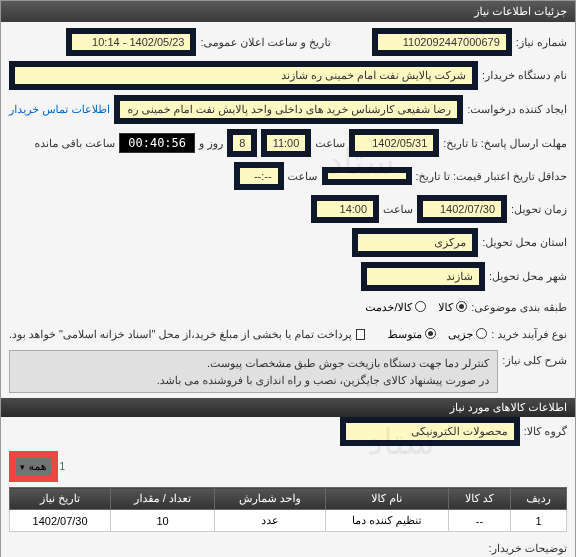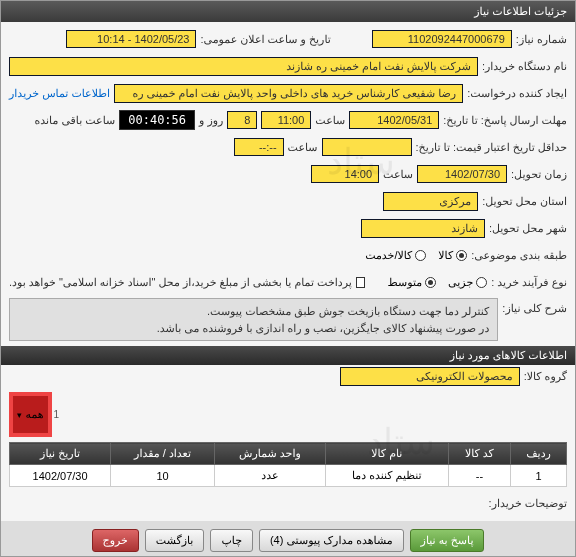--- a/index.html
+++ b/index.html
@@ -2,33 +2,33 @@
 <html dir="rtl" lang="fa"><head>
 <meta charset="utf-8">
 <style>
 *{box-sizing:border-box;margin:0;padding:0}
 body{font-family:Tahoma,Arial,sans-serif;font-size:11px;background:#e8e8e8;direction:rtl;width:576px}
 .window{background:#f5f5f5;border:1px solid #999;width:576px}
 .titlebar{background:linear-gradient(#5a5a5a,#3a3a3a);color:#fff;padding:4px 8px;font-size:11px}
 .content{padding:6px 8px}
 .row{display:flex;align-items:center;margin-bottom:5px;min-height:22px;gap:4px}
 .label{font-size:11px;color:#333;white-space:nowrap}
-.field{background:#fde047;border:1px solid #0f172a;padding:2px 6px;font-size:11px;color:#333;min-height:18px;display:inline-flex;align-items:center}
+.field{background:#fef9c3;border:6px solid #0f172a;padding:2px 6px;font-size:11px;color:#333;min-height:18px;display:inline-flex;align-items:center}
 .countdown{background:#000;color:#fff;font-family:monospace;padding:2px 8px;font-size:12px;border:1px solid #333}
 .radio-group{display:flex;gap:12px;align-items:center}
-.radio-item{display:flex;align-items:center;gap:3px}
+.radio-item{display:flex;gap:3px}
 .radio-circle{width:11px;height:11px;border:1px solid #333;border-radius:50%;display:inline-flex;align-items:center;justify-content:center;background:#fff}
 .radio-circle.checked::after{content:"";width:5px;height:5px;background:#333;border-radius:50%}
 .checkbox{width:11px;height:11px;border:1px solid #333;background:#fff;display:inline-block}
 .desc-box{background:#e0e0e0;border:1px solid #aaa;padding:4px 8px;font-size:11px;color:#333;line-height:1.5}
 .section-header{background:linear-gradient(#4a4a4a,#2a2a2a);color:#fff;padding:3px 8px;font-size:11px;margin:0 -8px}
 table{width:100%;border-collapse:collapse;font-size:11px}
 th{background:linear-gradient(#555,#333);color:#fff;padding:4px 6px;text-align:center;border:1px solid #666;font-weight:normal}
 td{background:#fff;padding:4px 6px;text-align:center;border:1px solid #ccc}
-.dropdown{background:#b91c1c;border:4px solid #ef4444;padding:12px 4px;display:inline-flex;align-items:center;gap:4px;font-size:11px}
+.dropdown{background:#737373;border:7px solid #ef4444;padding:2px 4px;display:inline-flex;align-items:center;gap:4px;font-size:11px}
 .dropdown::after{content:"▾";font-size:9px}
 .btn-row{display:flex;gap:6px;justify-content:center;padding:8px 0 4px;background:#ddd;margin:6px -8px -6px}
 .btn{background:linear-gradient(#f8f8f8,#d8d8d8);border:1px solid #888;padding:4px 10px;font-size:11px;display:inline-flex;align-items:center;gap:4px;cursor:pointer;border-radius:3px}
 .btn.green{background:linear-gradient(#8cc66a,#5a9a3a);color:#fff;border-color:#4a7a2a}
 .btn.red{background:linear-gradient(#d66,#a33);color:#fff;border-color:#822}
 .watermark{position:absolute;font-size:36px;color:rgba(0,0,0,0.06);pointer-events:none;font-weight:normal;letter-spacing:2px}
 .wm1{top:140px;right:180px}
 .wm2{top:420px;right:140px}
 .container{position:relative}
 .link{color:#06c;cursor:pointer}
@@ -83,21 +83,21 @@
 
     <div class="row">
       <span class="label">زمان تحویل:</span>
       <span class="field" style="width:90px">1402/07/30</span>
       <span class="label">ساعت</span>
       <span class="field" style="width:68px">14:00</span>
     </div>
 
     <div class="row">
       <span class="label">استان محل تحویل:</span>
-      <span class="field" style="width:95px">مرکزی</span>
+      <span class="field" style="width:126px">مرکزی</span>
     </div>
 
     <div class="row">
       <span class="label">شهر محل تحویل:</span>
       <span class="field" style="width:124px">شازند</span>
     </div>
 
     <div class="row">
       <span class="label">طبقه بندی موضوعی:</span>
       <div class="radio-group">

